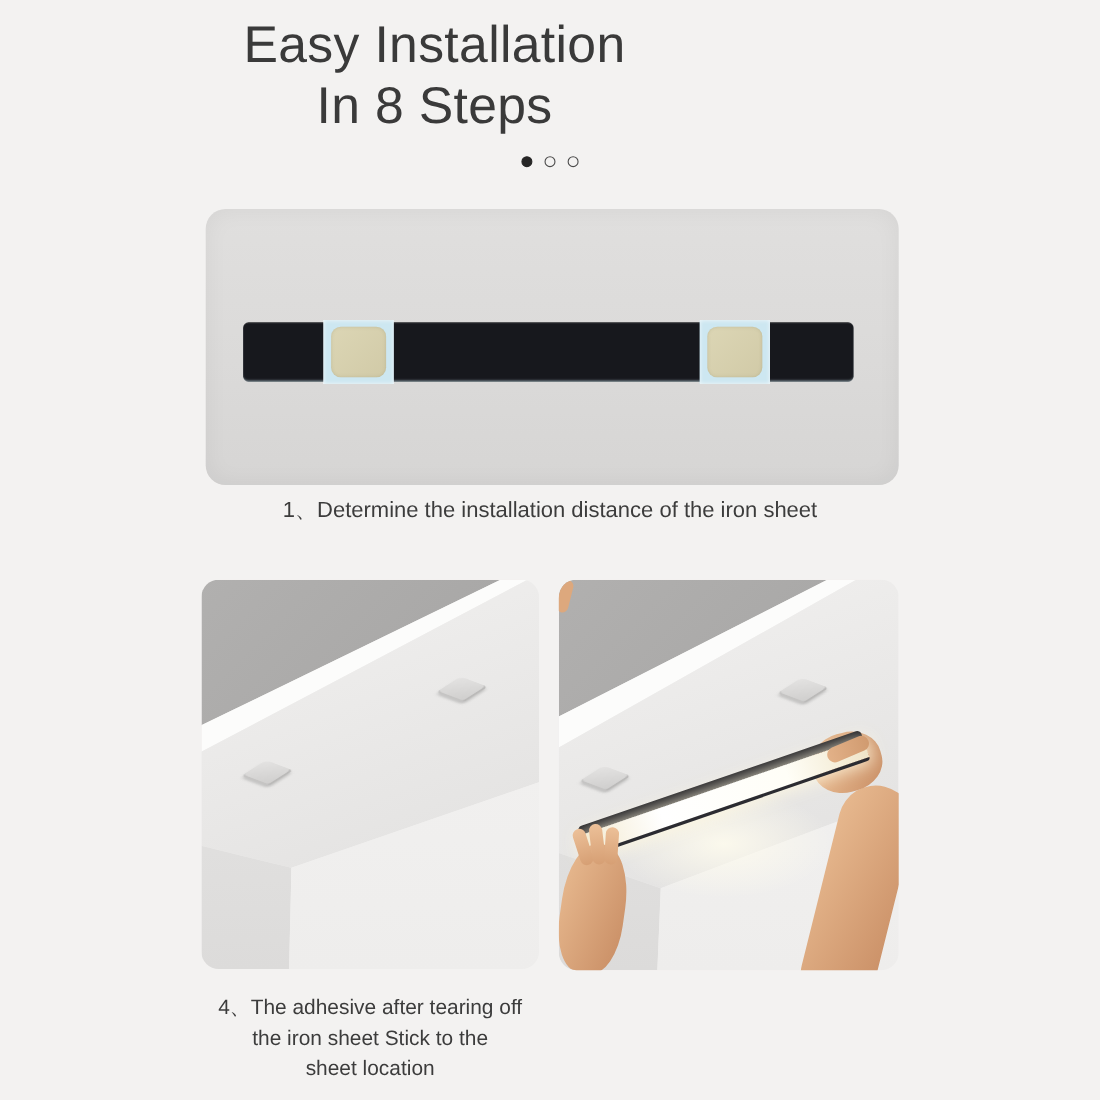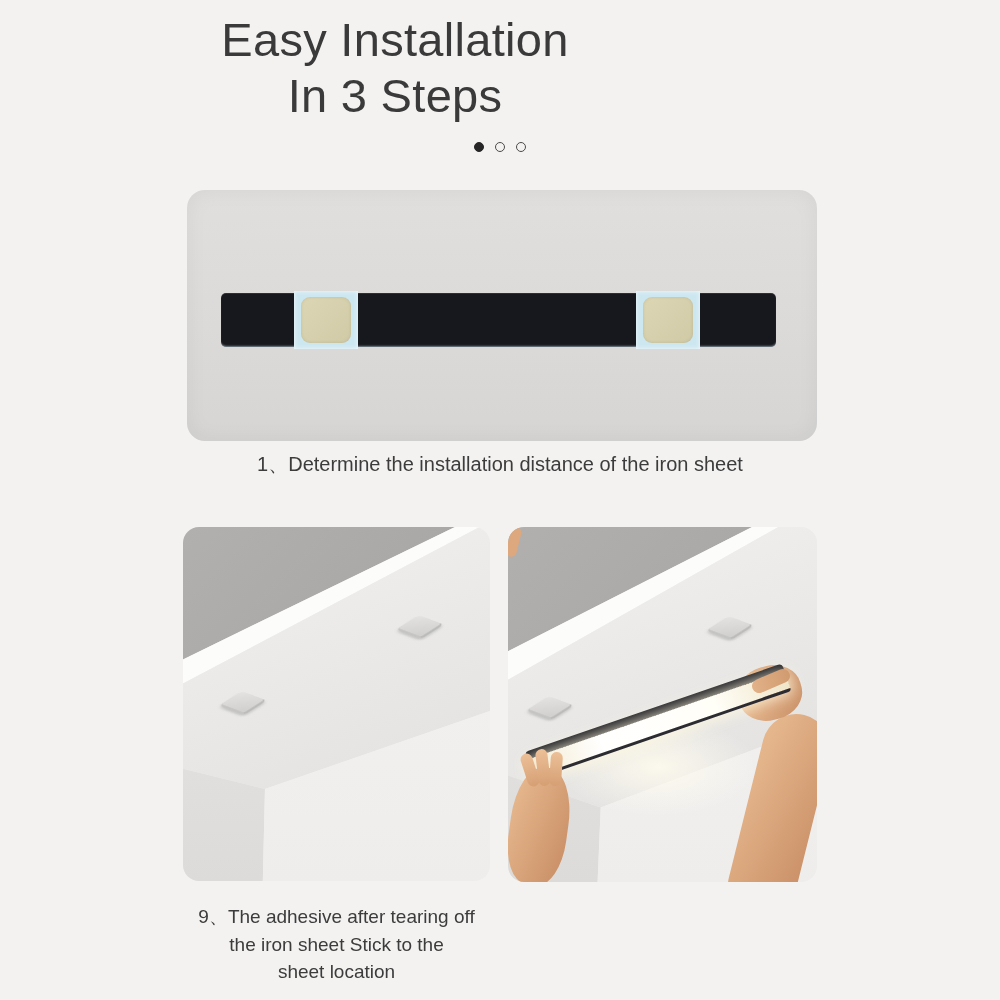--- a/index.html
+++ b/index.html
@@ -109,21 +109,21 @@
   .thumb-l{left:1px; top:248px; width:11px; height:30px; border-radius:6px;
     transform:rotate(14deg); z-index:4; background:#dda87d;}
 </style>
 </head>
 <body>
 
 <div class="page">
 
   <div class="title">
     <div>Easy Installation</div>
-    <div>In 3 Steps</div>
+    <div>In 8 Steps</div>
   </div>
 
   <div class="dots">
     <span class="dot" data-state="active"></span>
     <span class="dot" data-state="inactive"></span>
     <span class="dot" data-state="inactive"></span>
   </div>
 
   <div class="card1">
     <div class="ledbar">
@@ -168,19 +168,19 @@
     </div>
     <div class="thumb-r skin"></div>
     <div class="skin palm-l"></div>
     <div class="finger f1"></div>
     <div class="finger f2"></div>
     <div class="finger f3"></div>
     <div class="thumb-l"></div>
   </figure>
 
   <p class="cap cap2">
-    <span class="line">9、The adhesive after tearing off</span>
+    <span class="line">4、The adhesive after tearing off</span>
     <span class="line">the iron sheet Stick to the</span>
     <span class="line">sheet location</span>
   </p>
 
 
 </div>
 
 </body></html>

